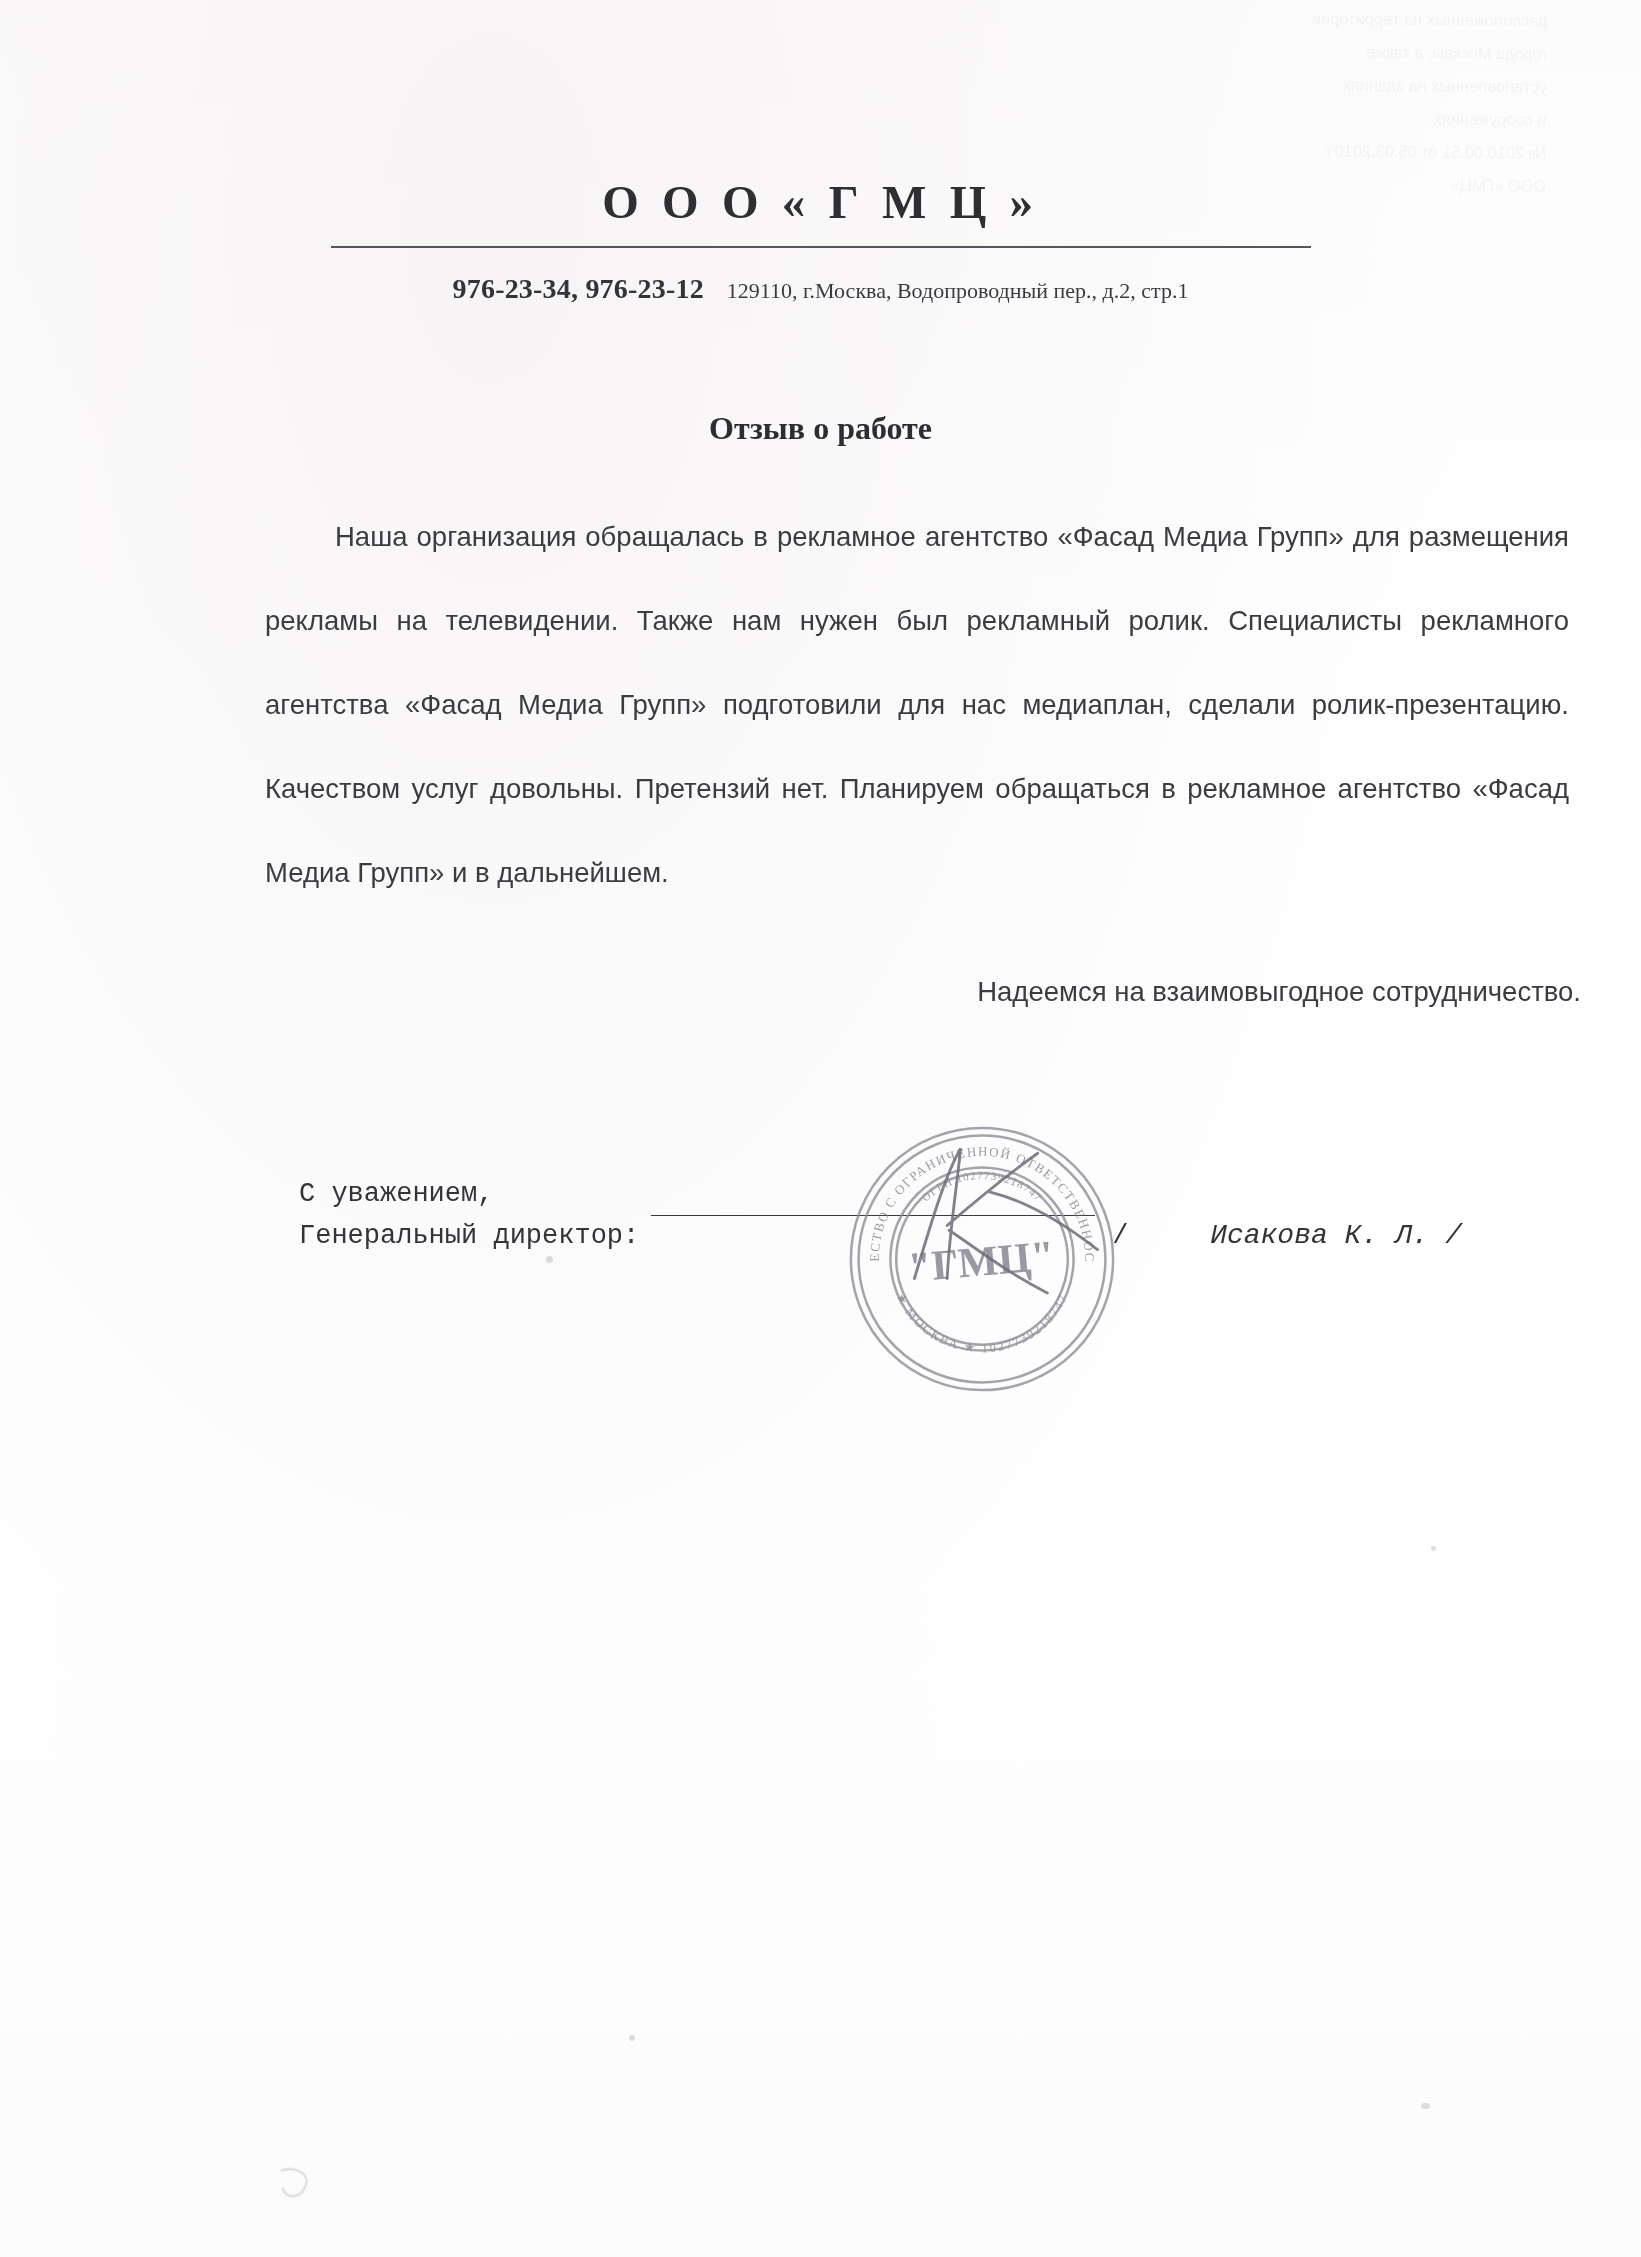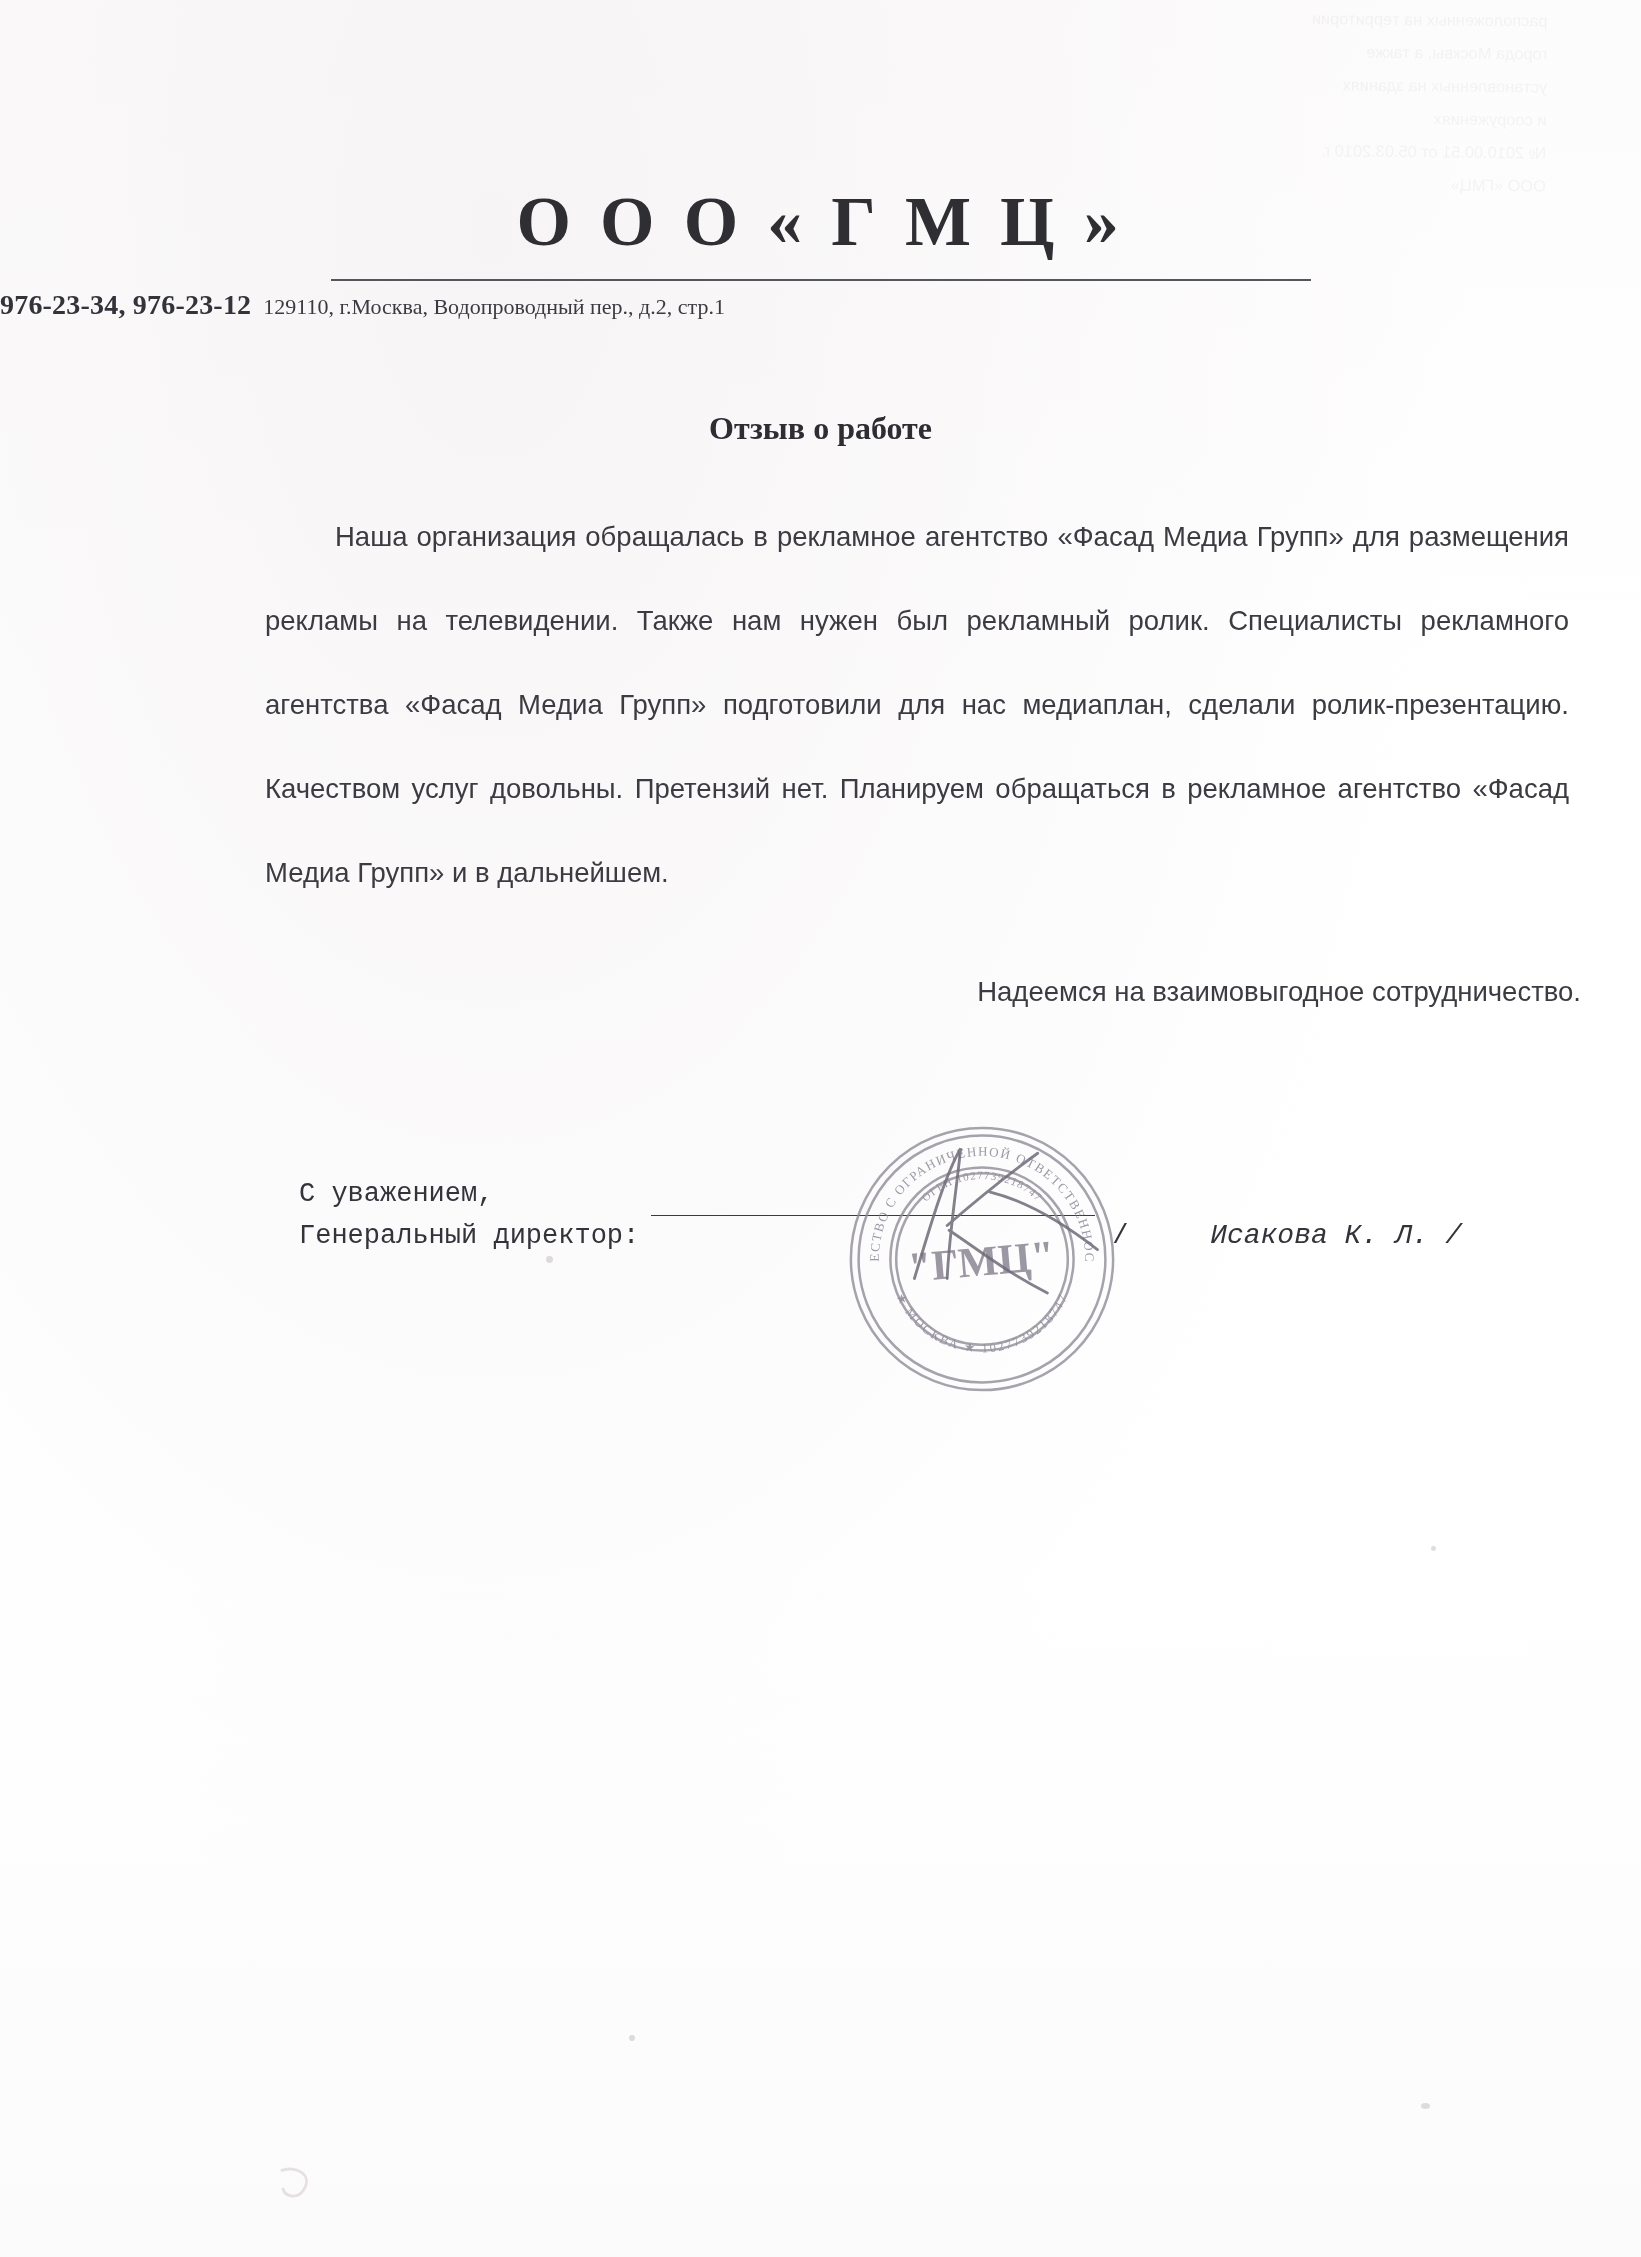--- a/index.html
+++ b/index.html
@@ -46,36 +46,37 @@
   .letterhead {
     position: absolute;
     top: 170px;
     left: 0;
     width: 100%;
     text-align: center;
   }
   .company-name {
     font-family: "Liberation Serif", serif;
     font-weight: bold;
-    font-size: 70px;
+    font-size: 47px;
     letter-spacing: 5.8px;
     color: #2f2f33;
-    margin: 12px;
+    margin: 5px;
   }
   .rule {
     width: 980px;
     height: 1.9px;
     background: #55555c;
     margin: 17.4px auto 0 auto;
   }
   .contact-line {
-    margin-top: 8px;
+    margin-top: 25px;
     display: flex;
+    justify-content: center;
     align-items: baseline;
-    gap: 12px;
+    gap: 23px;
   }
   .phones {
     font-weight: bold;
     font-size: 28px;
     color: #33333a;
     letter-spacing: 0.2px;
   }
   .address {
     font-size: 22px;
     color: #3a3a40;

